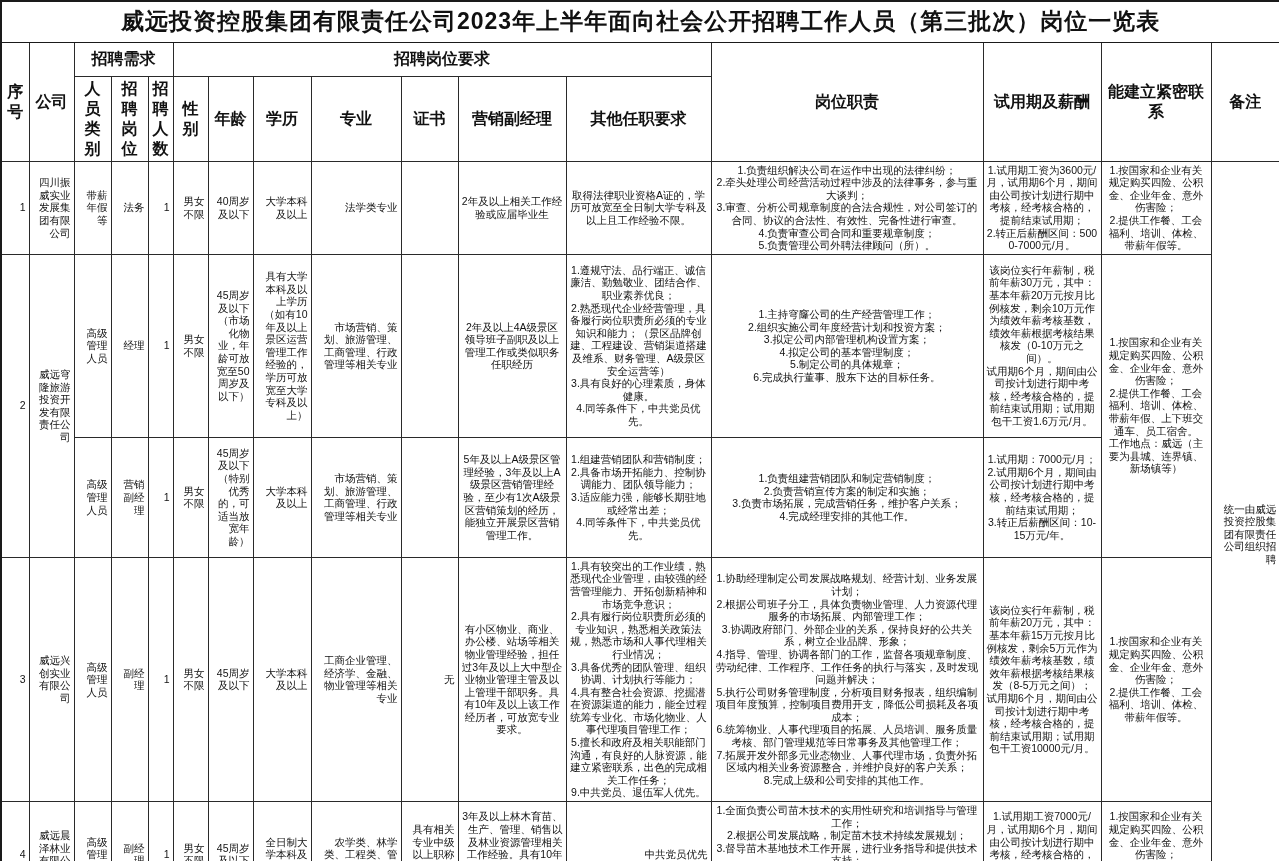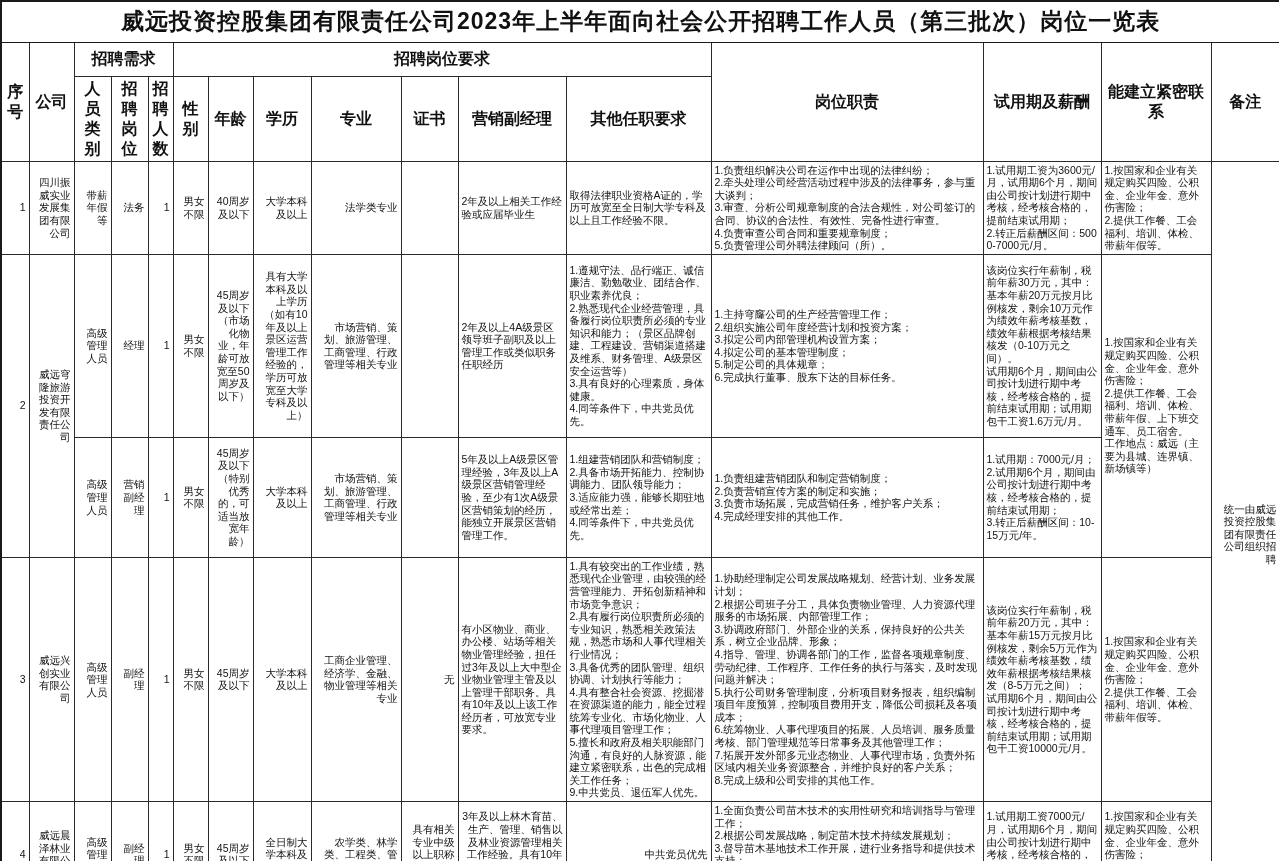--- a/index.html
+++ b/index.html
@@ -3,21 +3,21 @@
 <meta charset="utf-8">
 <style>
   html,body{margin:0;padding:0;background:#fff;}
   body{font-family:"Liberation Sans","DejaVu Sans",sans-serif;color:#111;}
   .sheet{width:1279px;margin:0 auto;background:#fff;}
   table{border-collapse:collapse;table-layout:fixed;width:1279px;border:2px solid #1a1a1a;}
   td{border:1px solid #2a2a2a;padding:2px 3px;vertical-align:middle;font-size:10.5px;line-height:1.2;word-break:break-all;overflow:hidden;}
   .title-row td{border:1px solid #1a1a1a;font-size:23px;font-weight:bold;text-align:center;letter-spacing:1px;padding:6px 14px;}
   .hd td{font-weight:bold;text-align:center;font-size:16px;line-height:1.25;}
   .c{text-align:right;white-space:pre-wrap;}
-  .l{text-align:left;white-space:pre-wrap;}
+  .l{text-align:center;white-space:pre-wrap;}
   tr.r1{height:87px;} tr.r2a{height:183px;} tr.r2b{height:120px;}
   tr.r3{height:223px;} tr.r4{height:97px;}
   tr.hg{height:34px;} tr.hs{height:40px;}
 </style>
 </head>
 <body>
 
 <div class="sheet">
 <table>
 <colgroup>

